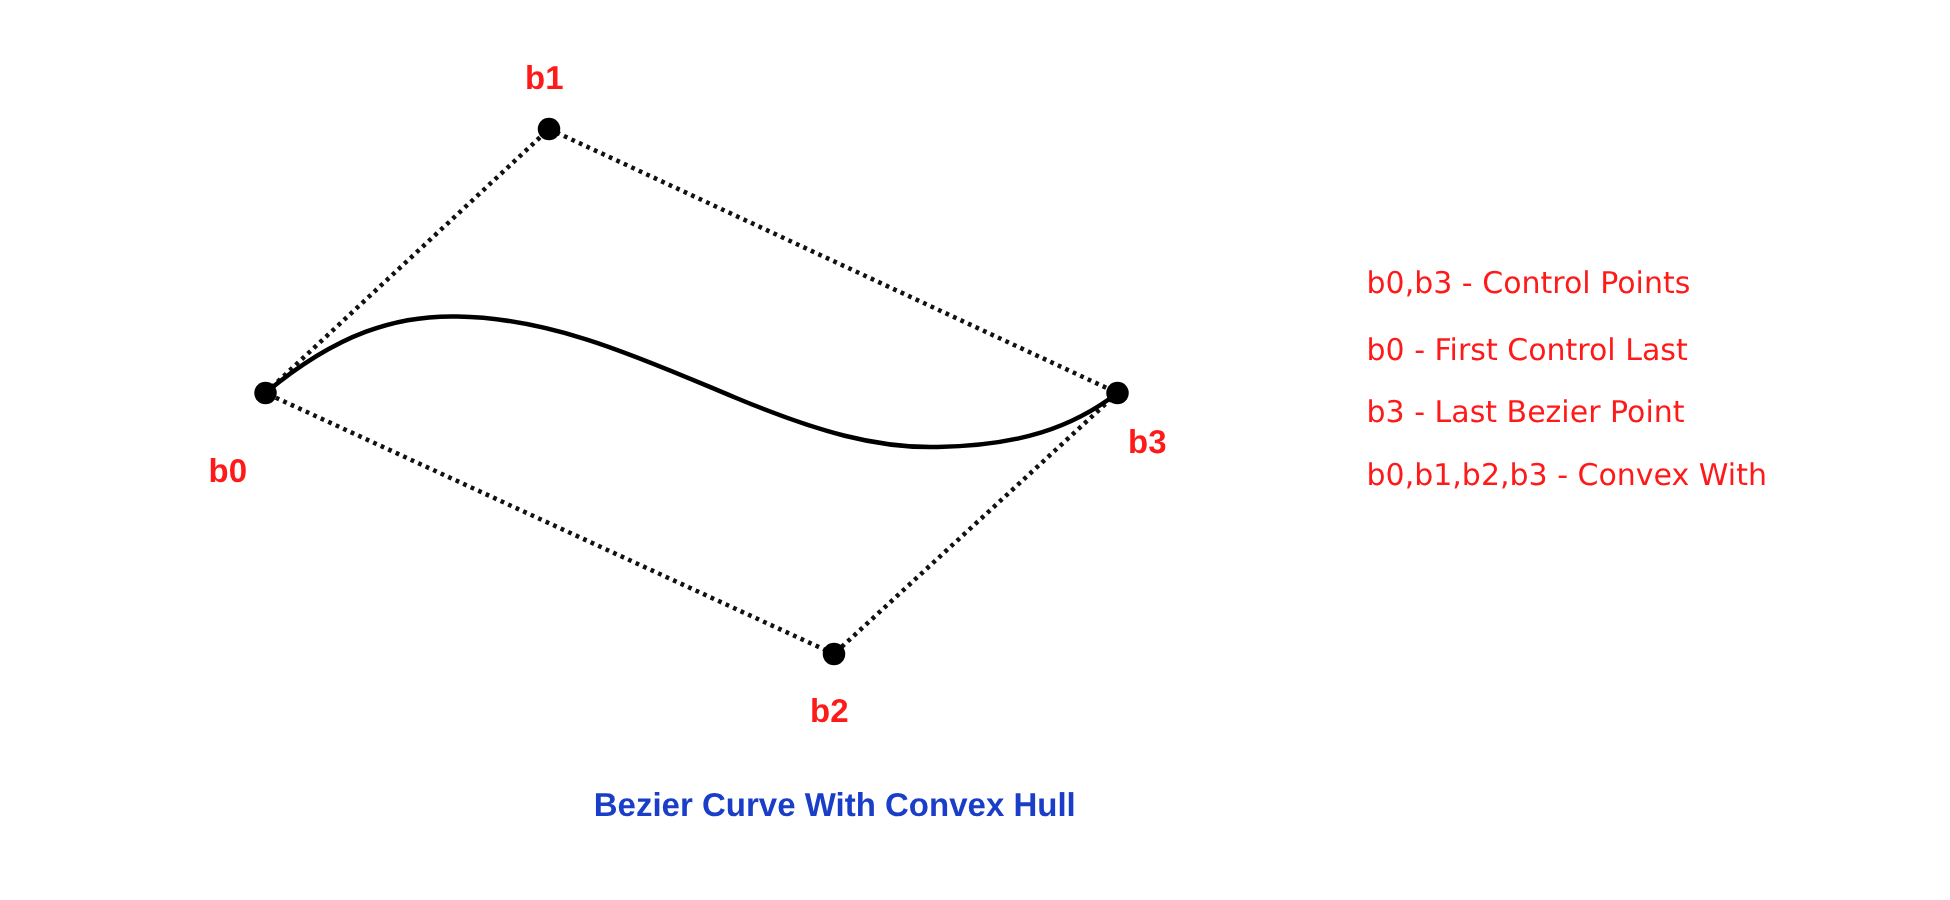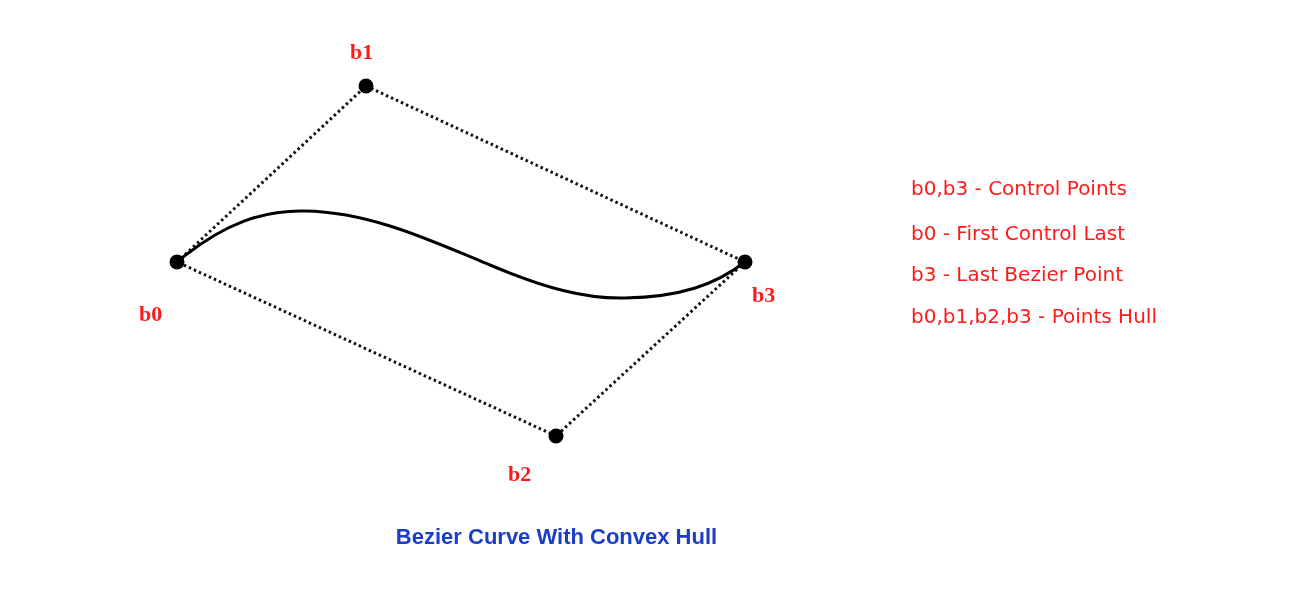--- a/index.html
+++ b/index.html
@@ -1,18 +1,18 @@
 <!DOCTYPE html>
 <html><head>
 <meta charset="utf-8">
 <style>
   html, body { margin:0; padding:0; background:#ffffff; }
   body { width:1300px; height:600px; position:relative; overflow:hidden; font-family:"Liberation Sans", sans-serif; }
   svg.diagram { position:absolute; left:0; top:0; }
-  .pt-label { position:absolute; font-family:Liberation Serif, serif; font-weight:bold; font-size:22px; color:#ff1a1a; line-height:1; }
+  .pt-label { position:absolute; font-family:Liberation Sans, sans-serif; font-weight:bold; font-size:22px; color:#ff1a1a; line-height:1; }
   .legend { position:absolute; left:911px; top:176px; font-family:"DejaVu Sans", sans-serif; font-size:20px; color:#ff1a1a; }
   .legend .row { position:absolute; left:0; white-space:nowrap;text-align:center; }
   .caption { position:absolute; left:0; width:1112px; text-align:center; top:524px; font-family:"Liberation Sans", sans-serif; font-weight:bold; font-size:22px; color:#1a3ec8; }
   .caption span { display:inline-block; margin-left:1px; }
 </style>
 </head>
 <body>
 
 <svg class="diagram" width="1300" height="600">
 
@@ -27,24 +27,24 @@
 
   <circle cx="177" cy="262" r="7.5" fill="#000"></circle>
   <circle cx="366" cy="86" r="7.5" fill="#000"></circle>
   <circle cx="556" cy="436" r="7.5" fill="#000"></circle>
   <circle cx="745" cy="262" r="7.5" fill="#000"></circle>
 </svg>
 
 <div class="pt-label" style="left:350px; top:41px;">b1</div>
 <div class="pt-label" style="left:139px; top:303px;">b0</div>
 <div class="pt-label" style="left:752px; top:284px;">b3</div>
-<div class="pt-label" style="left:508px; top:463px;">b2</div>
+<div class="pt-label" style="left:540px; top:463px;">b2</div>
 
 <div class="legend">
   <div class="row" style="top:0px;">b0,b3 - Control Points</div>
   <div class="row" style="top:45px;">b0 - First Control Last</div>
   <div class="row" style="top:86px;">b3 - Last Bezier Point</div>
-  <div class="row" style="top:128px;">b0,b1,b2,b3 - Points Hull</div>
+  <div class="row" style="top:128px;">b0,b1,b2,b3 - Convex With</div>
 </div>
 
 <div class="caption">
   <span>Bezier Curve With Convex Hull</span>
 </div>
 
 </body></html>

